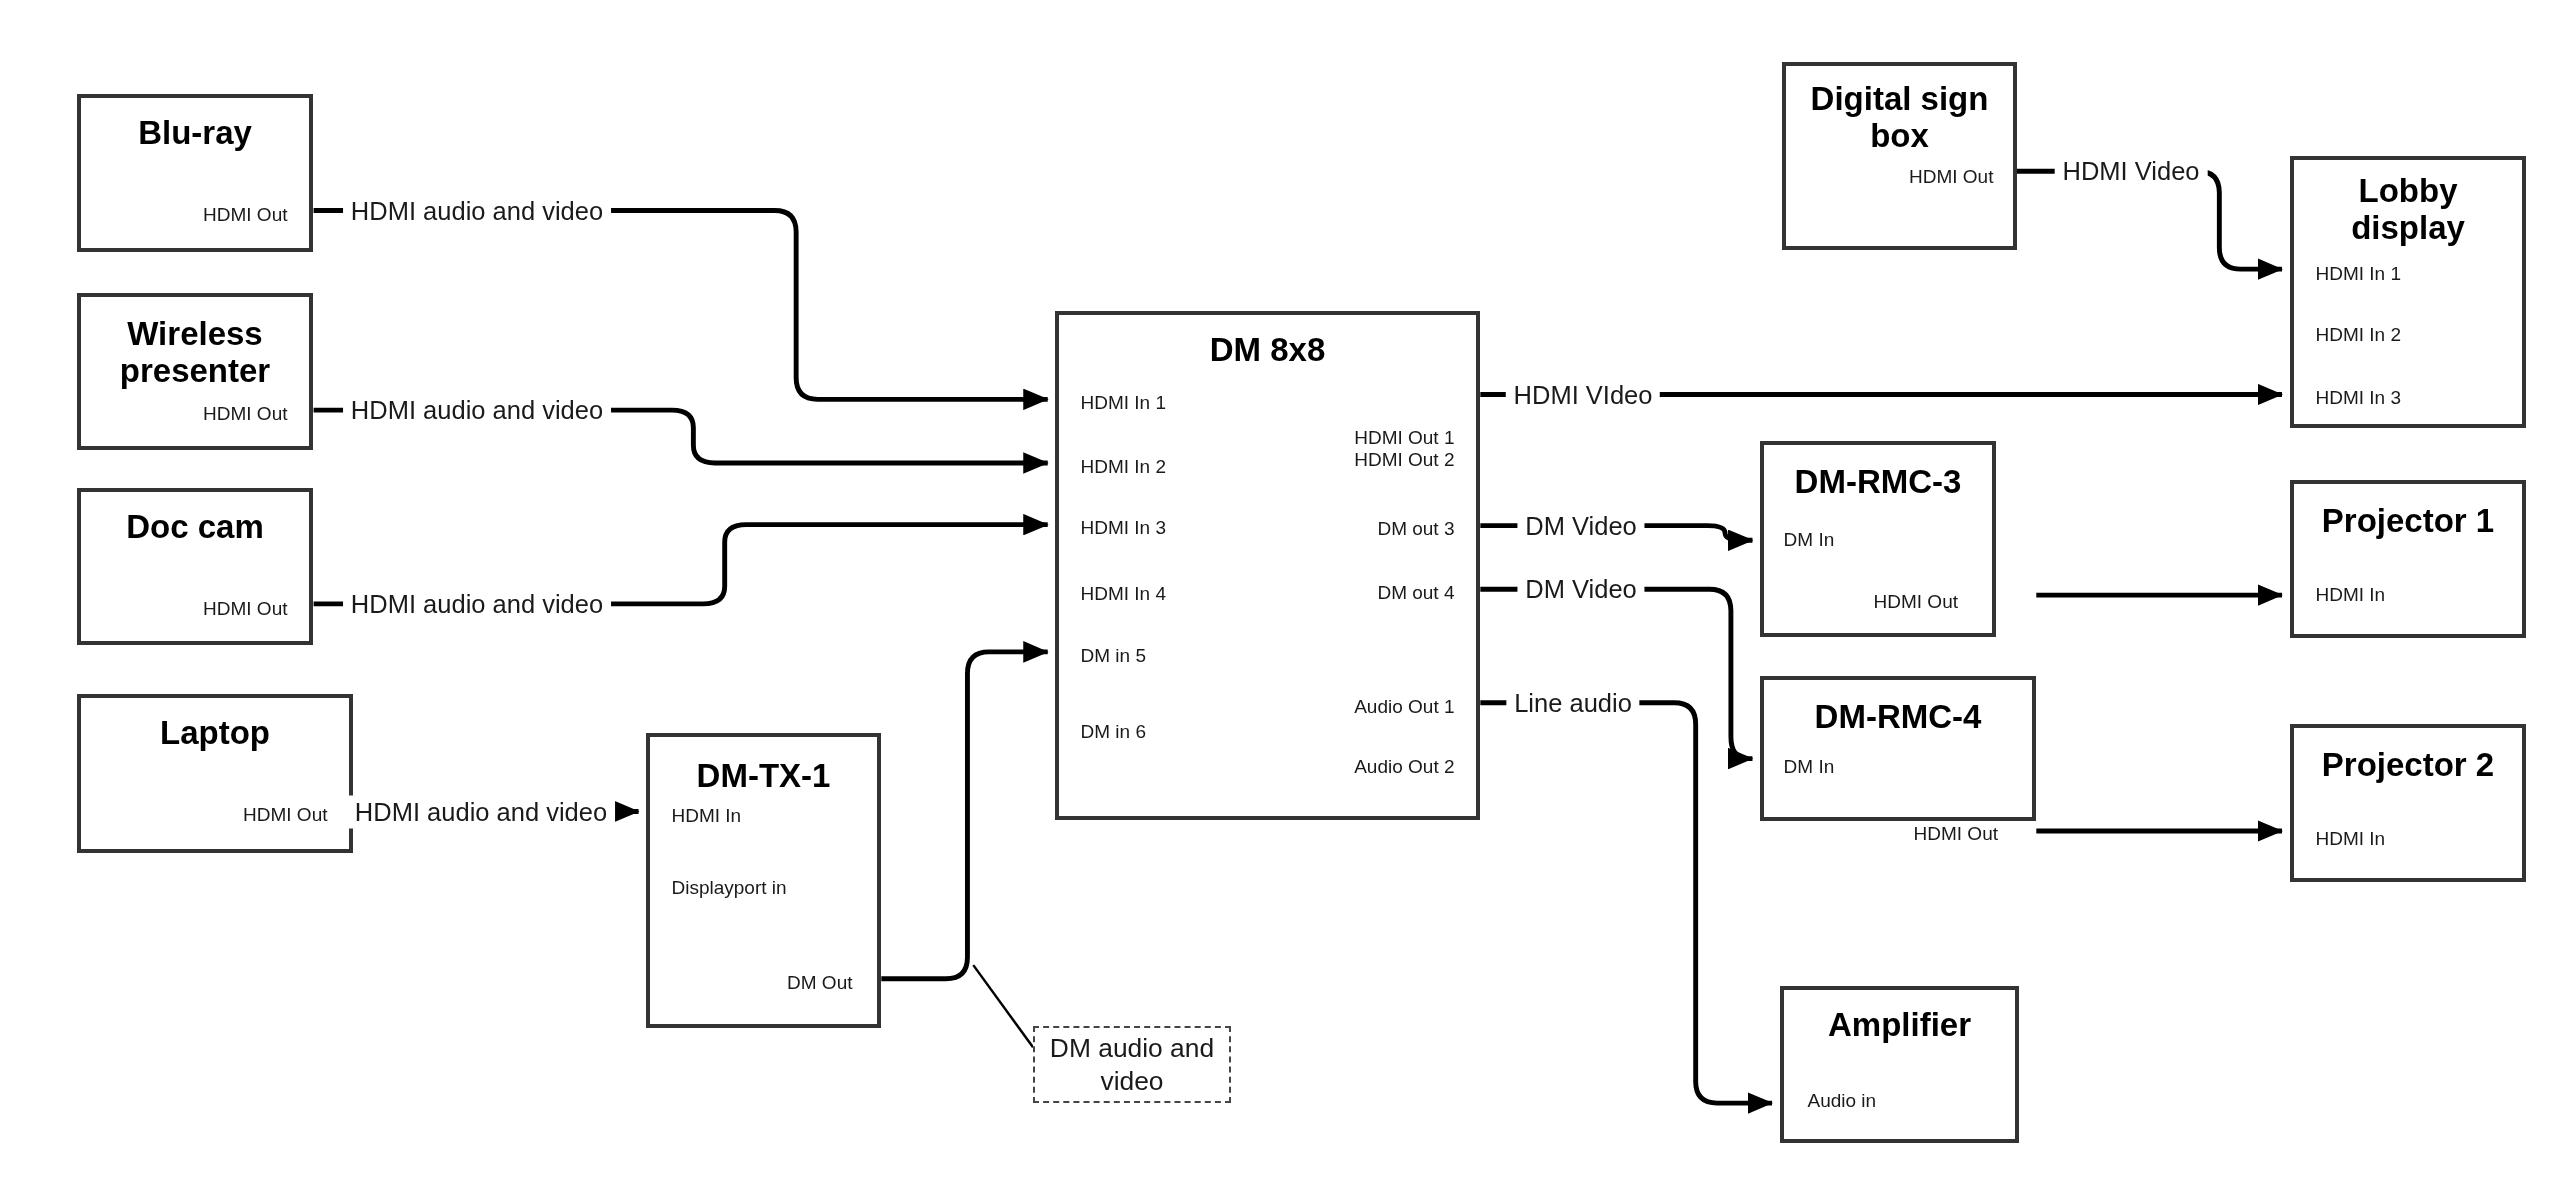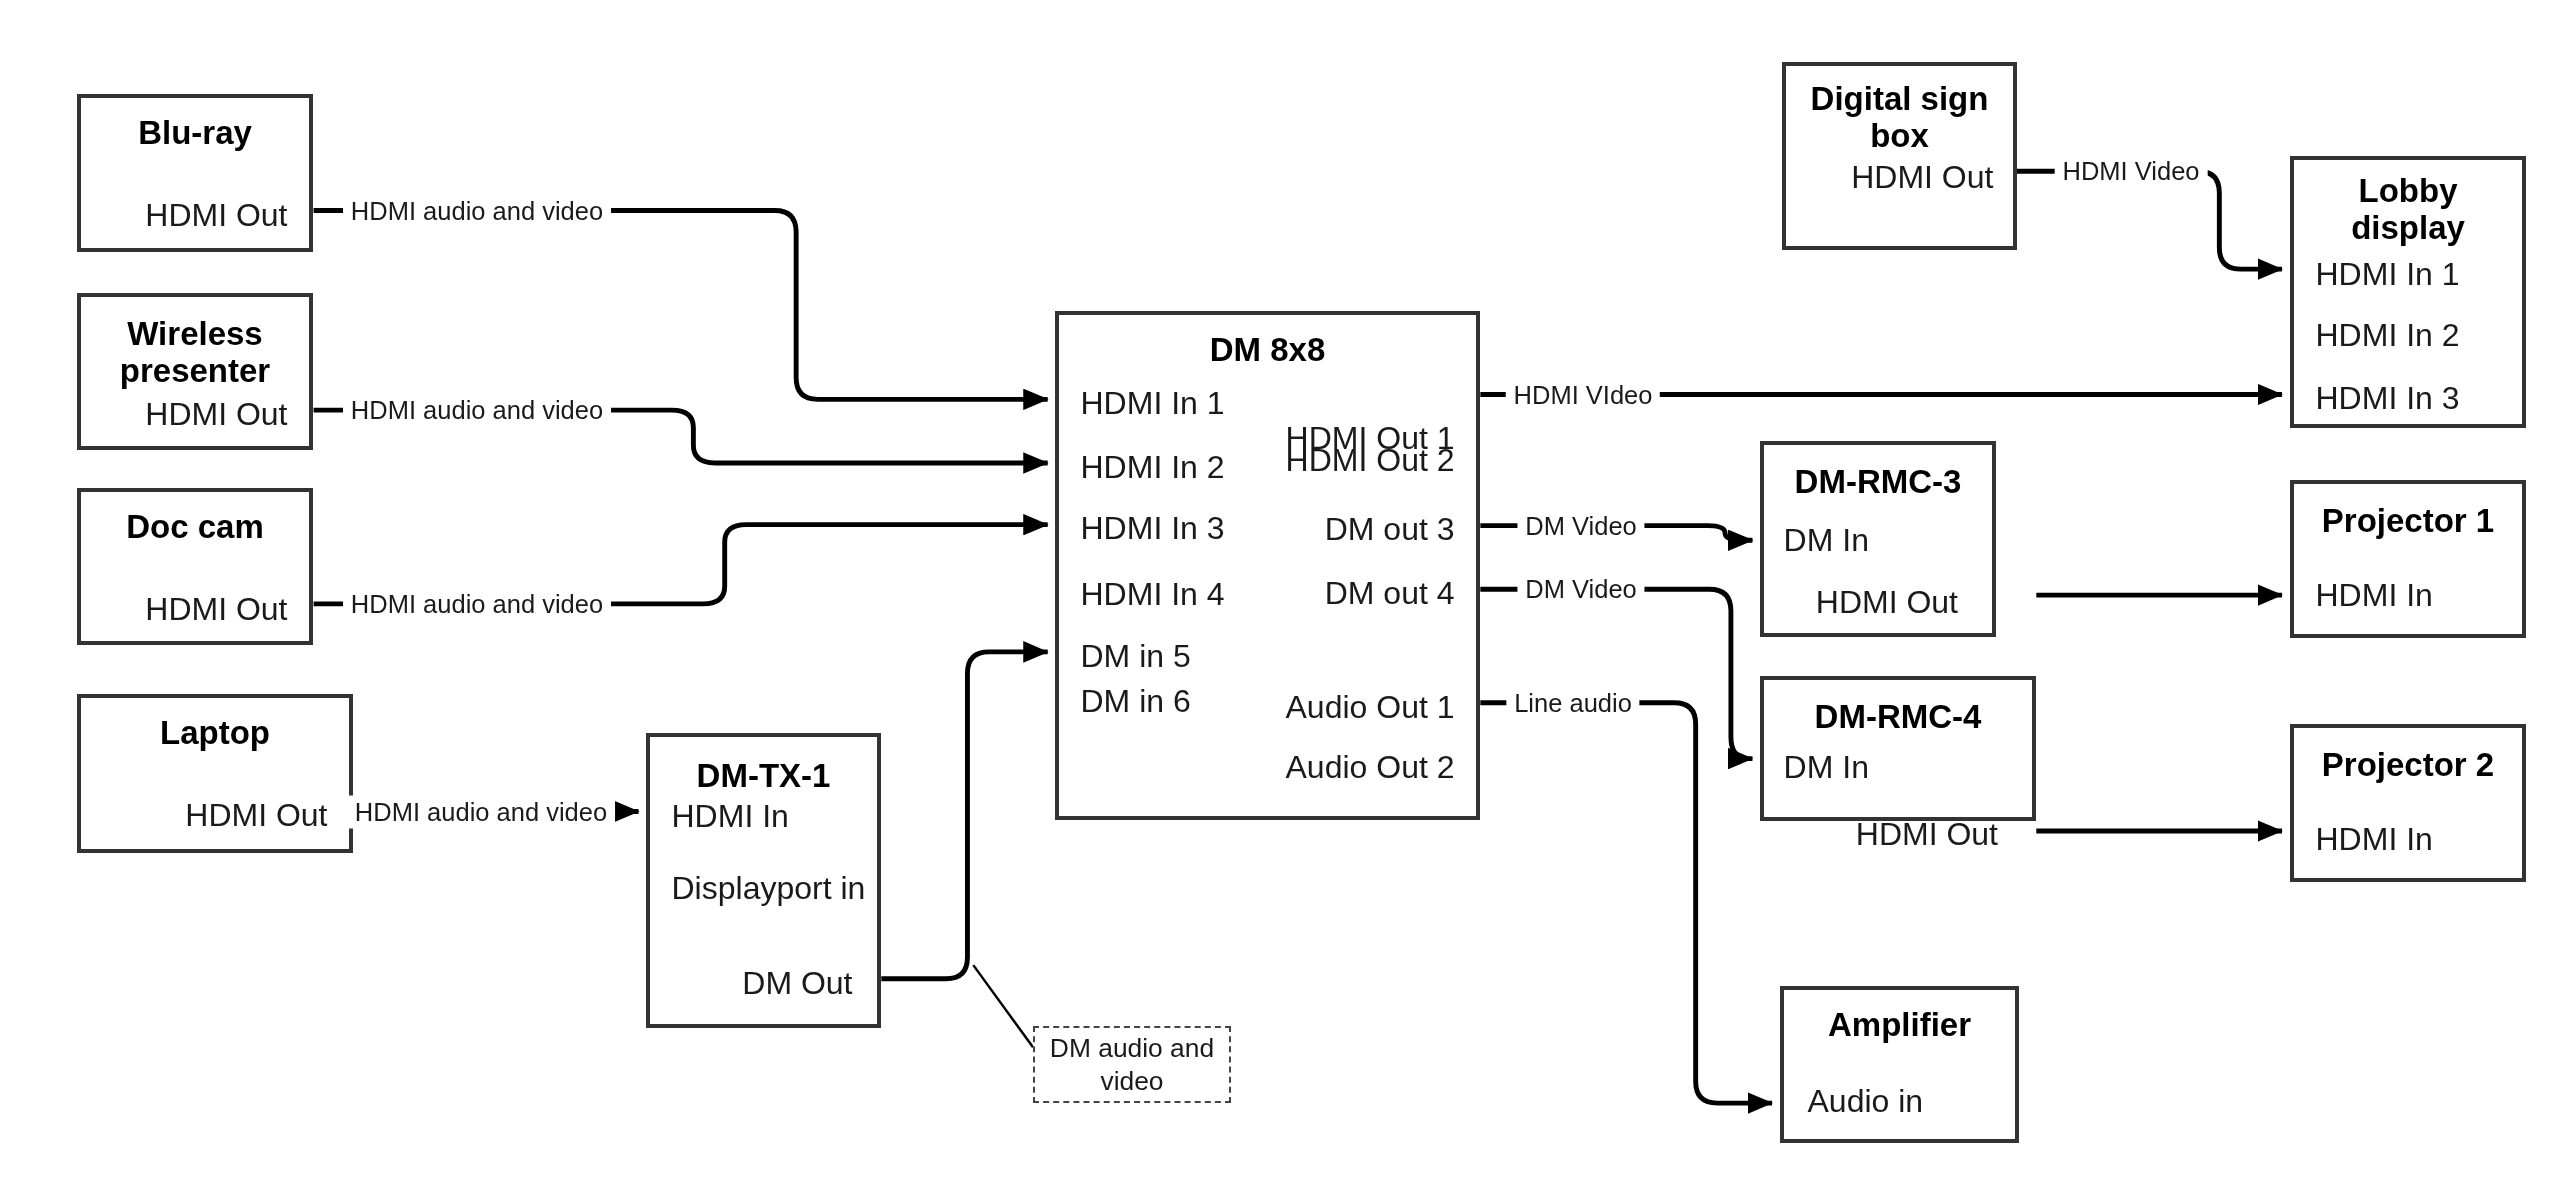--- a/index.html
+++ b/index.html
@@ -4,21 +4,21 @@
 <style>
   html,body{margin:0;padding:0;background:#ffffff;}
   #canvas{position:relative;width:2576px;height:1201px;background:#ffffff;
           font-family:"Liberation Sans", sans-serif;color:#1a1a1a;overflow:hidden;}
   #wires{position:absolute;left:0;top:0;width:2576px;height:1201px;}
   #wires path{stroke:#000000;stroke-width:5;fill:none;}
   #wires path.thin{stroke-width:2.5;}
   .node{position:absolute;background:#ffffff;border:4.9px solid #333333;box-sizing:border-box;}
   .node .ttl{width:100%;text-align:center;font-weight:bold;font-size:33px;line-height:37px;
              padding-top:15.7px;color:#000000;}
-  .node .port{position:absolute;font-size:32px;line-height:28px;white-space:nowrap;
+  .node .port{position:absolute;font-size:19px;line-height:28px;white-space:nowrap;
               transform:translateY(-50%);color:#1a1a1a;}
   .port.l{left:21.5px;}
   .port.r{right:21.5px;text-align:right;}
   .dmrmc .port.r{right:34px;}
   .dmtx .port.l{left:21.5px;}
   .dmtx .port.r{right:24.5px;}
   .amp .port.l{left:23.5px;}
   .elabel{position:absolute;transform:translate(-50%,-50%);background:#ffffff;
           padding:2px 7.8px;font-size:25.5px;line-height:29px;white-space:nowrap;color:#1a1a1a;}
   .callout{position:absolute;border:2px dashed #444444;background:#ffffff;box-sizing:border-box;
@@ -80,21 +80,21 @@
     <div class="port r" style="top:246px;">DM Out</div>
   </div>
 
   <div class="node" style="left:1055px;top:311px;width:425px;height:509px;">
     <div class="ttl">DM 8x8</div>
     <div class="port l" style="top:88px;">HDMI In 1</div>
     <div class="port l" style="top:152px;">HDMI In 2</div>
     <div class="port l" style="top:213px;">HDMI In 3</div>
     <div class="port l" style="top:279px;">HDMI In 4</div>
     <div class="port l" style="top:341px;">DM in 5</div>
-    <div class="port l" style="top:386px;">DM in 6</div>
+    <div class="port l" style="top:417px;">DM in 6</div>
     <div class="port r" style="top:90px;margin-top:33px;">HDMI Out 1</div>
     <div class="port r" style="top:145px;">HDMI Out 2</div>
     <div class="port r" style="top:214px;">DM out 3</div>
     <div class="port r" style="top:278px;">DM out 4</div>
     <div class="port r" style="top:392px;">Audio Out 1</div>
     <div class="port r" style="top:452px;">Audio Out 2</div>
   </div>
 
   <div class="node" style="left:1782px;top:62px;width:235px;height:188px;">
     <div class="ttl" style="padding-top:13.7px;line-height:37px;">

